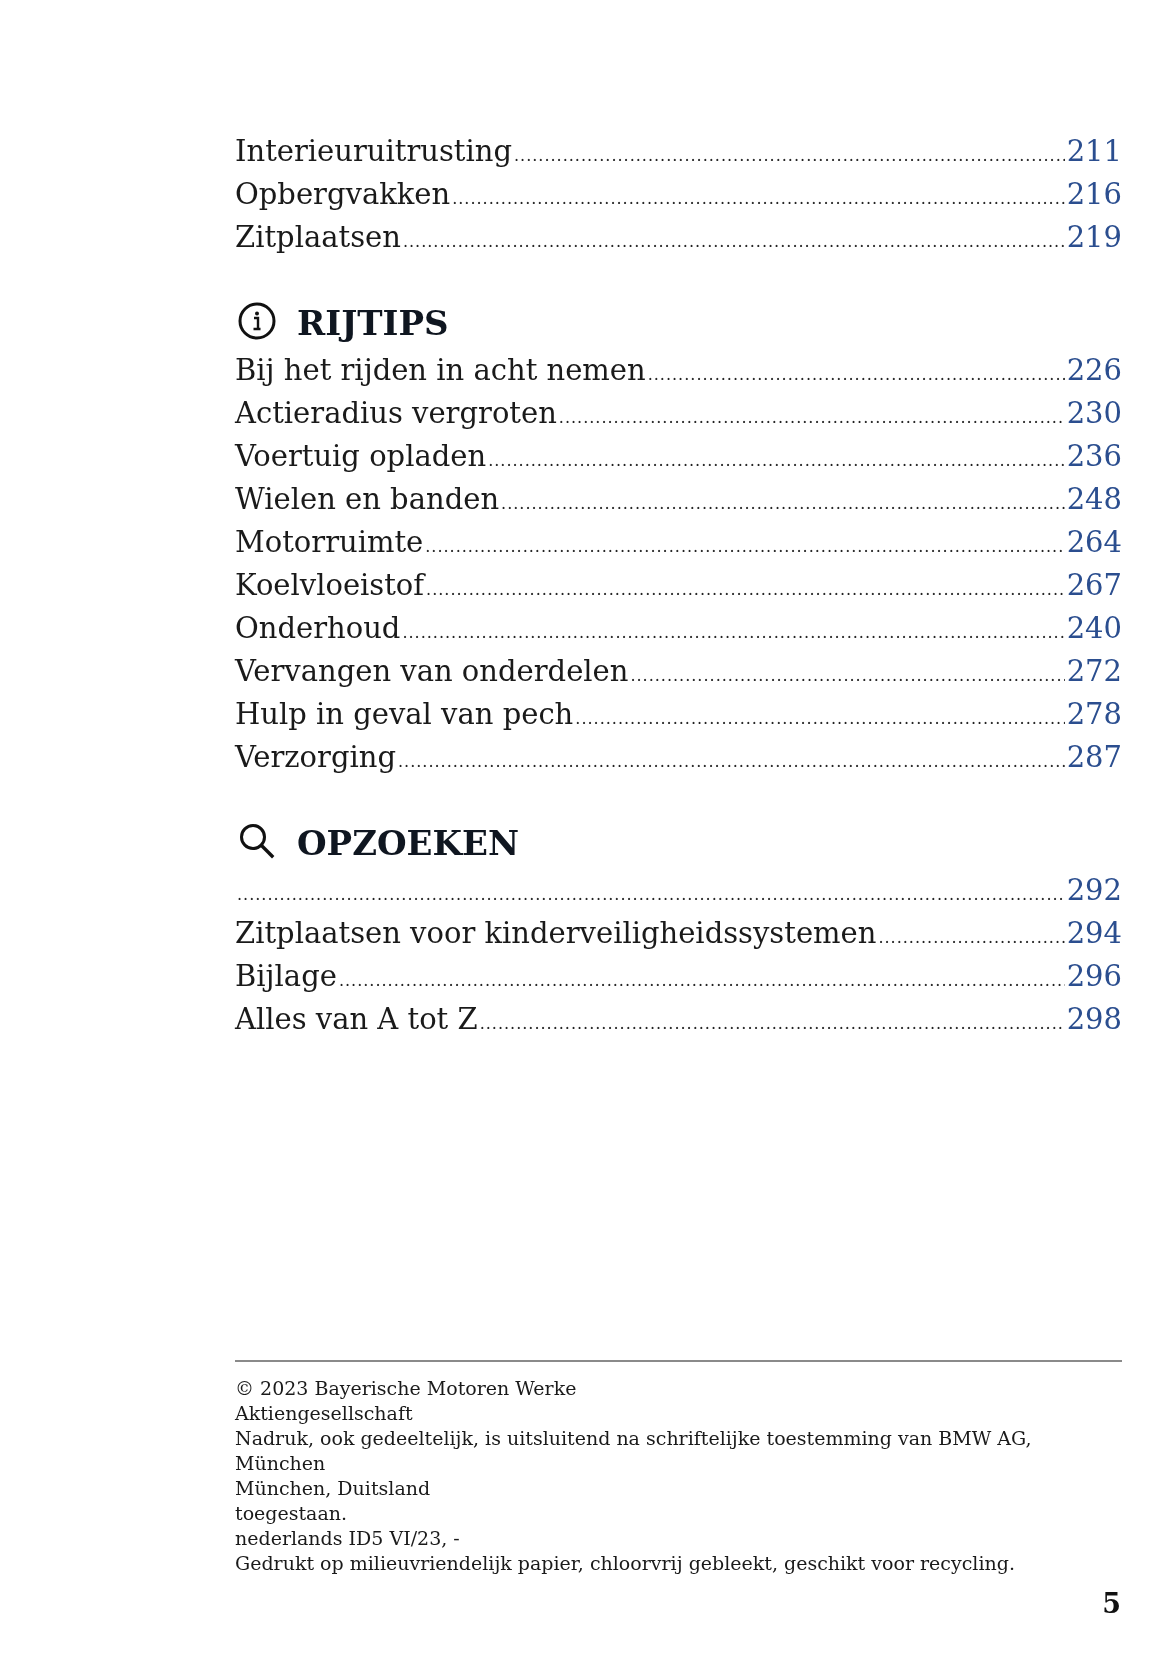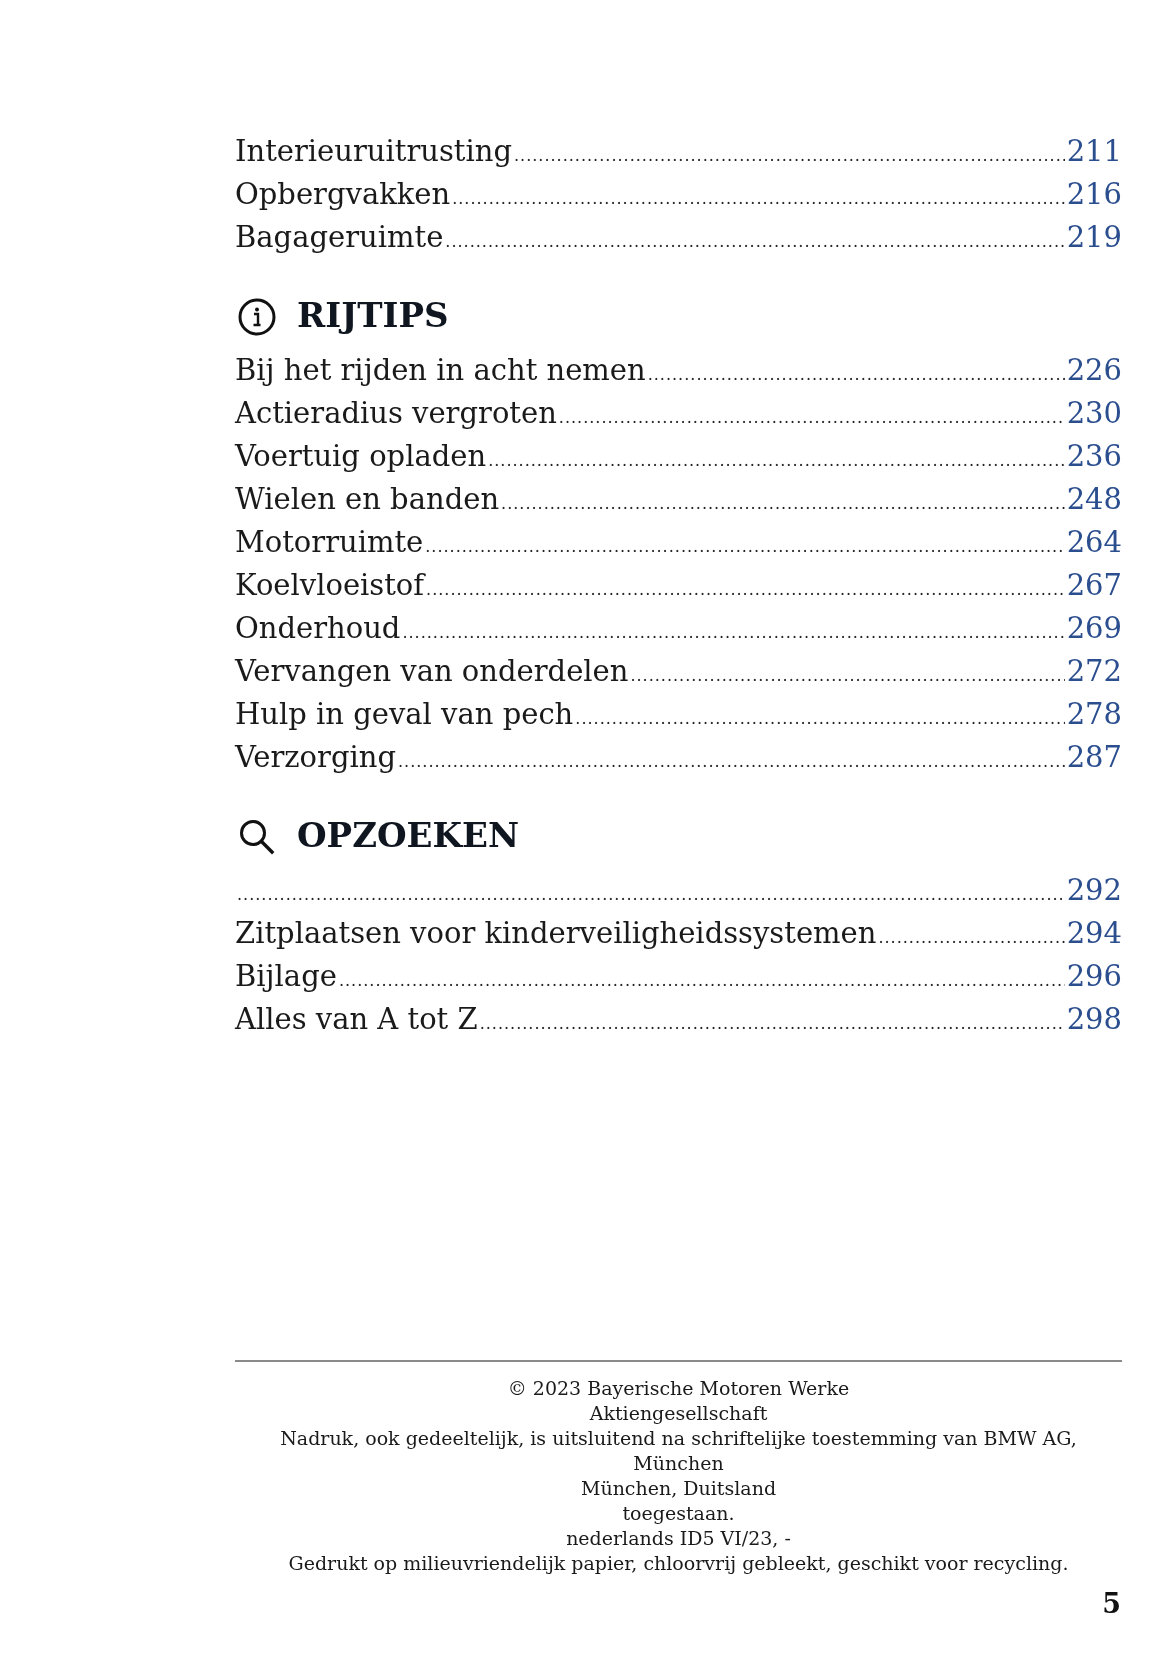--- a/index.html
+++ b/index.html
@@ -4,45 +4,45 @@
 <style>
   html, body { margin: 0; padding: 0; background: #ffffff; }
   body { width: 1165px; height: 1653px; position: relative; overflow: hidden;
          font-family: "DejaVu Serif", "Liberation Serif", serif; color: #1a1a1a; }
   .content { position: absolute; left: 235px; top: 130px; width: 887px; }
   .toc-row { display: flex; align-items: baseline; height: 43px; font-size: 29px; line-height: 43px; }
   .toc-title { white-space: nowrap; }
   .toc-dots { flex: 1; overflow: hidden; white-space: nowrap; margin: 0 2px; color: #222; letter-spacing: 1px; font-size: 16px; }
   .toc-dots::before { content: "................................................................................................................................................................................................................................................"; }
   .toc-page { color: #2b4e8f; white-space: nowrap; }
-  .section-head { display: flex; align-items: flex-start; height: 48px; margin-top: 36px; margin-bottom: 6px; }
+  .section-head { display: flex; align-items: flex-end; height: 48px; margin-top: 36px; margin-bottom: 6px; }
   .section-icon { width: 44px; height: 44px; display: flex; align-items: center; justify-content: center; margin-right: 18px; }
   .section-title { font-size: 34px; font-weight: bold; color: #0f1620; font-family: "DejaVu Serif", "Liberation Serif", serif; letter-spacing: 0px; }
   .footer { position: absolute; left: 235px; top: 1360px; width: 887px; }
   .footer-rule { border-top: 2px solid #8a8a8a; margin-bottom: 14px; }
-  .footer-line { font-size: 19px; line-height: 25px; color: #1a1a1a; text-align: center; }
+  .footer-line { font-size: 19px; line-height: 25px; color: #1a1a1a; }
   .page-number { position: absolute; right: 44px; top: 1588px; font-size: 27px; font-weight: bold; color: #111; }
 </style>
 </head>
 <body>
 
 <div class="content">
 
   <div class="toc-row">
     <span class="toc-title">Interieuruitrusting</span>
     <span class="toc-dots"></span>
     <span class="toc-page">211</span>
   </div>
   <div class="toc-row">
     <span class="toc-title">Opbergvakken</span>
     <span class="toc-dots"></span>
     <span class="toc-page">216</span>
   </div>
   <div class="toc-row">
-    <span class="toc-title">Bagageruimte</span>
+    <span class="toc-title">Zitplaatsen</span>
     <span class="toc-dots"></span>
     <span class="toc-page">219</span>
   </div>
 
   <div class="section-head">
     <span class="section-icon">
       <svg width="40" height="40" viewBox="0 0 40 40">
         <circle cx="20" cy="20" r="17" fill="none" stroke="#111" stroke-width="3"></circle>
         <circle cx="20" cy="12.5" r="2" fill="#111"></circle>
         <path d="M17 17 h4 v11 h2.5 M16.5 28 h7" fill="none" stroke="#111" stroke-width="2.4"></path>
@@ -77,21 +77,21 @@
     <span class="toc-page">264</span>
   </div>
   <div class="toc-row">
     <span class="toc-title">Koelvloeistof</span>
     <span class="toc-dots"></span>
     <span class="toc-page">267</span>
   </div>
   <div class="toc-row">
     <span class="toc-title">Onderhoud</span>
     <span class="toc-dots"></span>
-    <span class="toc-page">269</span>
+    <span class="toc-page">240</span>
   </div>
   <div class="toc-row">
     <span class="toc-title">Vervangen van onderdelen</span>
     <span class="toc-dots"></span>
     <span class="toc-page">272</span>
   </div>
   <div class="toc-row">
     <span class="toc-title">Hulp in geval van pech</span>
     <span class="toc-dots"></span>
     <span class="toc-page">278</span>

